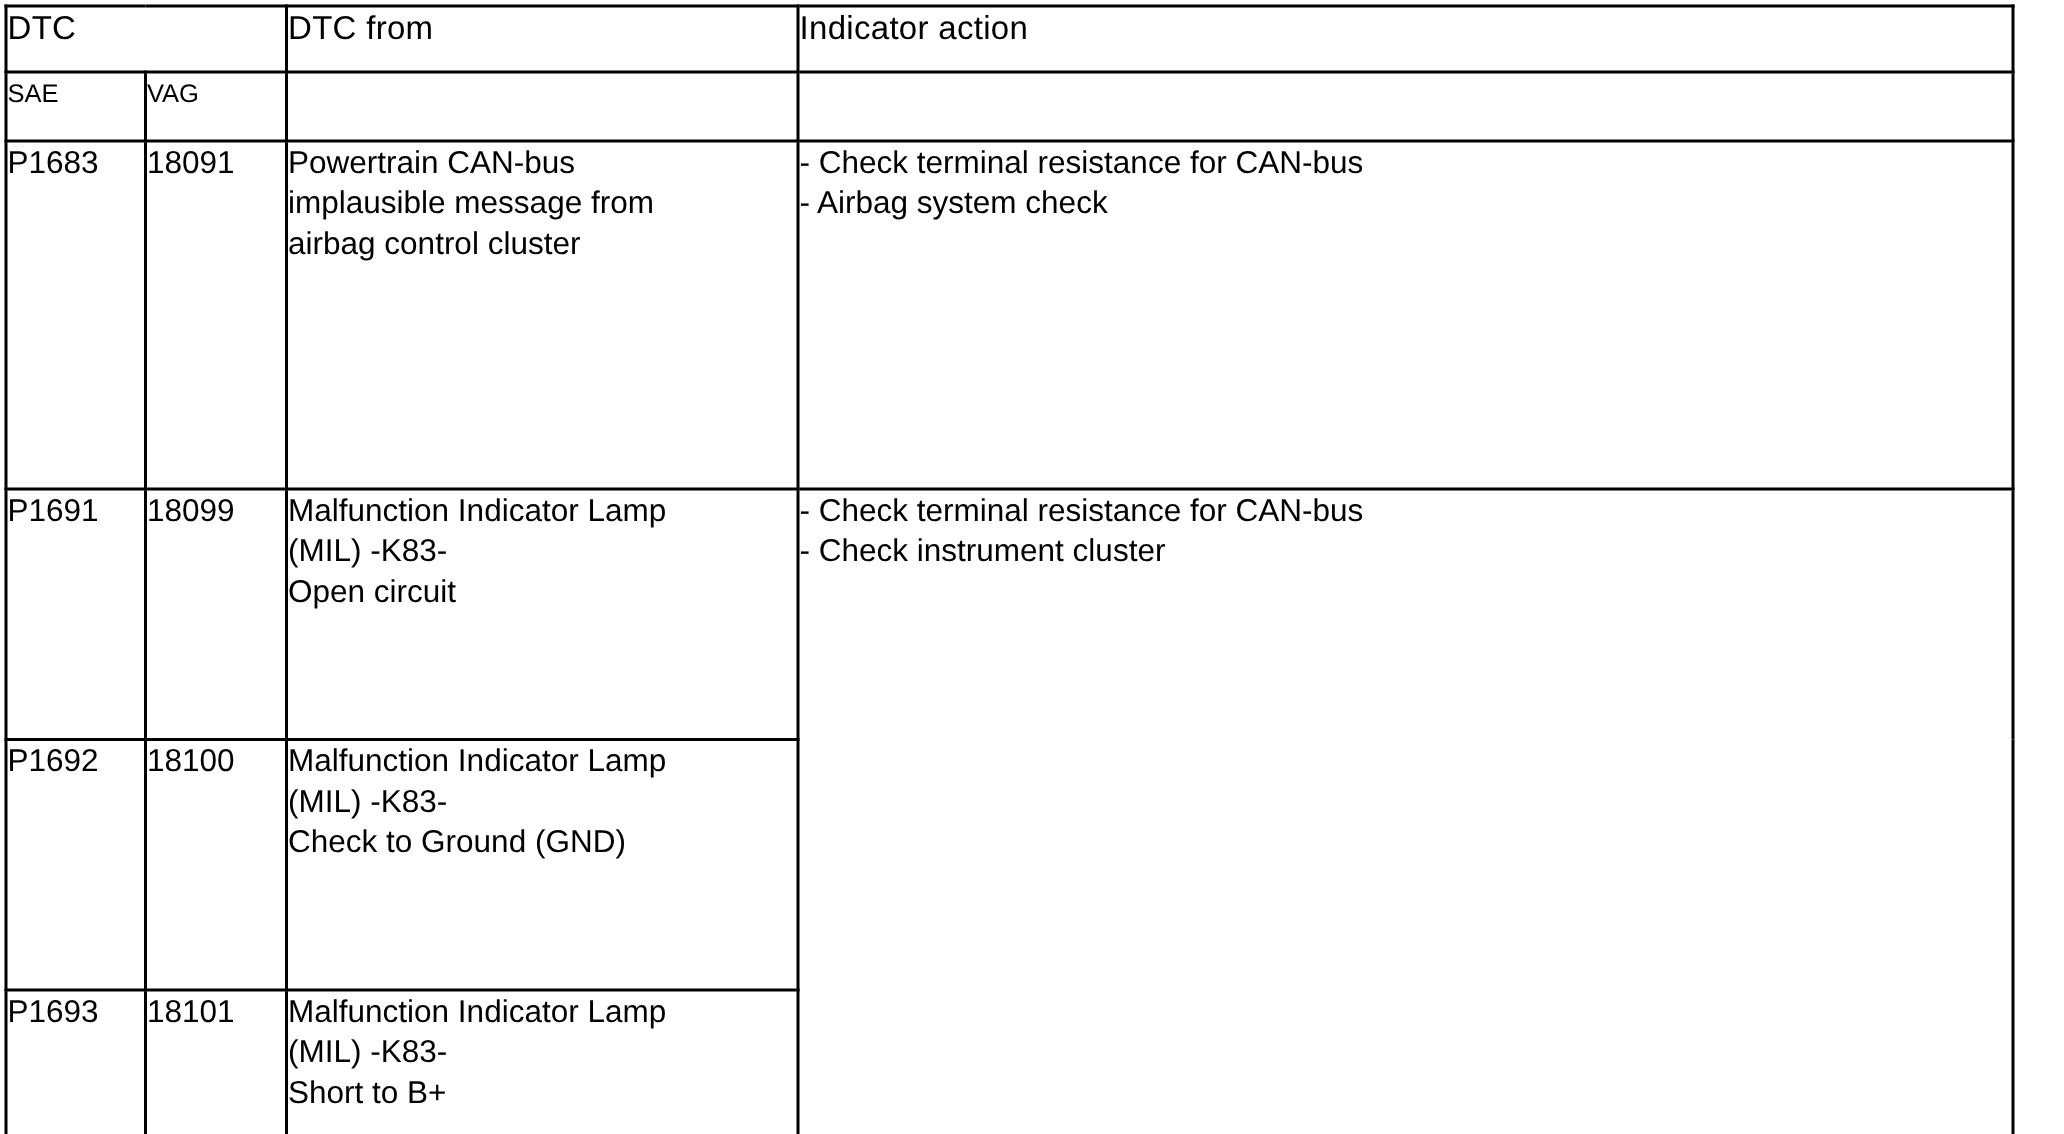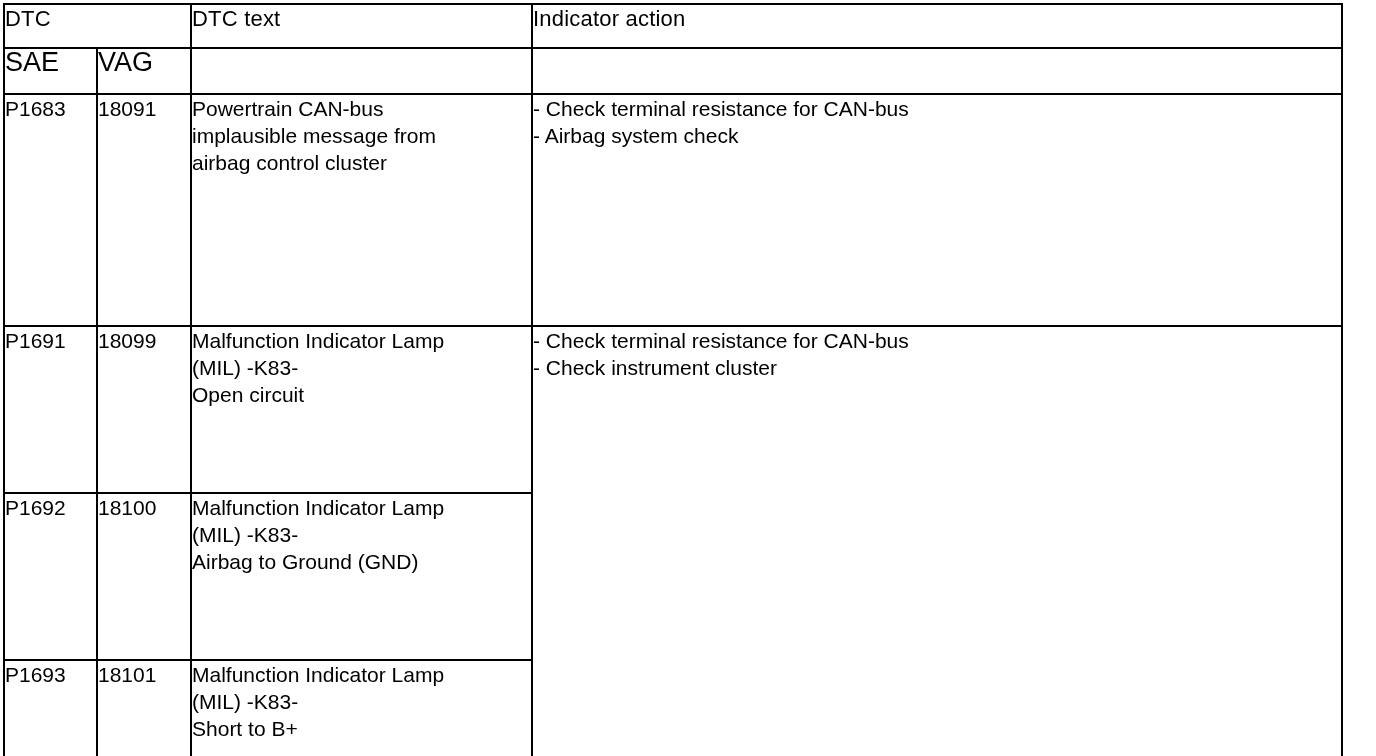--- a/index.html
+++ b/index.html
@@ -56,21 +56,21 @@
     font-weight: bold;
     font-size: 22px;
     text-align: center;
     vertical-align: middle;
     letter-spacing: 0.2px;
   }
   .hdr-sub {
     height: 44px;
     text-align: center;
     vertical-align: middle;
-    font-size: 27px;
+    font-size: 17px;
   }
   .hdr-blank {
     height: 44px;
   }
   .cell-code {
     padding: 8px 0 0 10px;
     white-space: nowrap;
   }
   .cell-text {
     padding: 8px 6px 8px 10px;
@@ -101,21 +101,21 @@
     <colgroup>
       <col class="c-sae">
       <col class="c-vag">
       <col class="c-text">
       <col class="c-act">
     </colgroup>
     <tbody>
 
       <tr>
         <td class="hdr-main" colspan="2">DTC</td>
-        <td class="hdr-main">DTC text</td>
+        <td class="hdr-main">DTC from</td>
         <td class="hdr-main">Indicator action</td>
       </tr>
 
       <tr>
         <td class="hdr-sub">SAE</td>
         <td class="hdr-sub">VAG</td>
         <td class="hdr-blank"></td>
         <td class="hdr-blank"></td>
       </tr>
 
@@ -150,21 +150,21 @@
         </td>
       </tr>
 
       <tr class="r3">
         <td class="cell-code">P1692</td>
         <td class="cell-code">18100</td>
         <td class="cell-text">
           <span class="line">Malfunction Indicator Lamp</span>
           <span class="line">(MIL) -K83-</span>
           <span class="gap-sm"></span>
-          <span class="line">Airbag to Ground (GND)</span>
+          <span class="line">Check to Ground (GND)</span>
         </td>
       </tr>
 
       <tr class="r4">
         <td class="cell-code">P1693</td>
         <td class="cell-code">18101</td>
         <td class="cell-text">
           <span class="line">Malfunction Indicator Lamp</span>
           <span class="line">(MIL) -K83-</span>
           <span class="gap-sm"></span>

